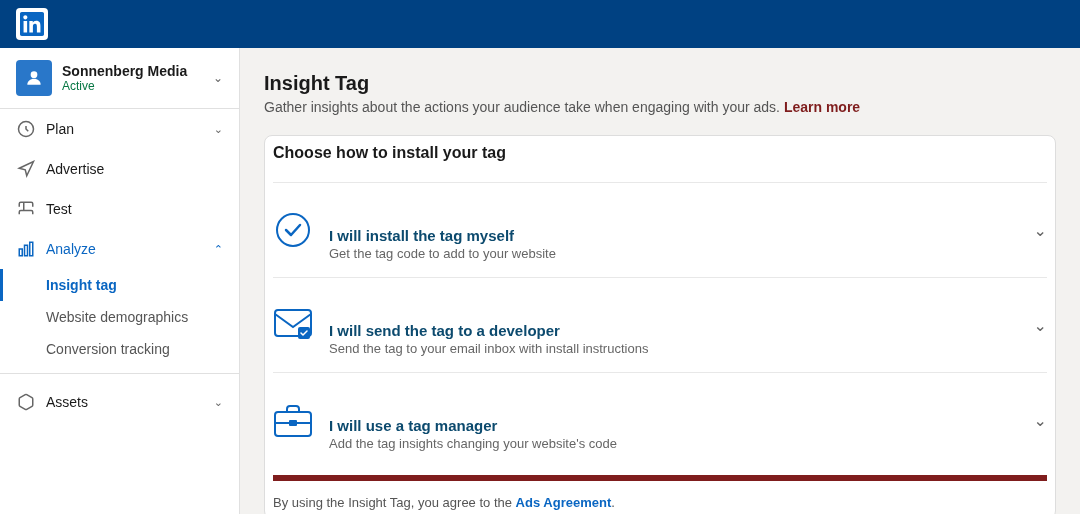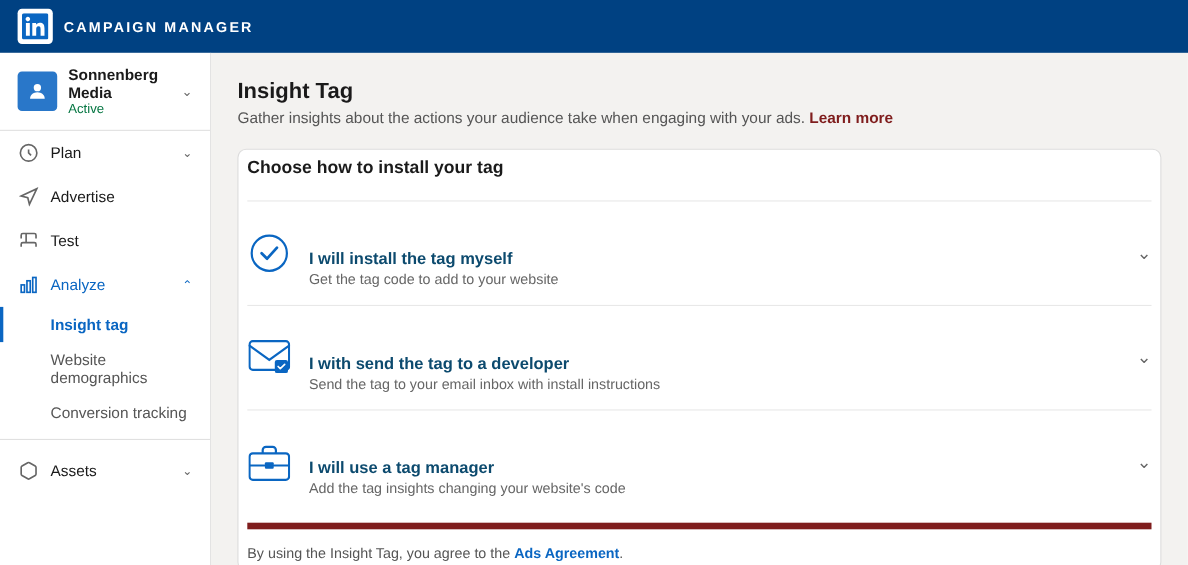--- a/index.html
+++ b/index.html
@@ -36,21 +36,21 @@
 
     
     .main-layout {
       display: flex;
       flex: 1;
       overflow: hidden;
     }
 
     
     .sidebar {
-      width: 192px;
+      width: 240px;
       background: #fff;
       border-right: 1px solid #e0e0e0;
       flex-shrink: 0;
       overflow-y: auto;
       padding-bottom: 16px;
     }
 
     
     .account-section {
       display: flex;
@@ -232,21 +232,20 @@
   </style>
 </head>
 <body>
 
 <nav class="top-nav">
   <div class="linkedin-logo">
     <svg viewBox="0 0 24 24" fill="#0a66c2" xmlns="http://www.w3.org/2000/svg">
       <path d="M20.447 20.452h-3.554v-5.569c0-1.328-.027-3.037-1.852-3.037-1.853 0-2.136 1.445-2.136 2.939v5.667H9.351V9h3.414v1.561h.046c.477-.9 1.637-1.85 3.37-1.85 3.601 0 4.267 2.37 4.267 5.455v6.286zM5.337 7.433c-1.144 0-2.063-.926-2.063-2.065 0-1.138.92-2.063 2.063-2.063 1.14 0 2.064.925 2.064 2.063 0 1.139-.925 2.065-2.064 2.065zm1.782 13.019H3.555V9h3.564v11.452zM22.225 0H1.771C.792 0 0 .774 0 1.729v20.542C0 23.227.792 24 1.771 24h20.451C23.2 24 24 23.227 24 22.271V1.729C24 .774 23.2 0 22.222 0h.003z"></path>
     </svg>
   </div>
-  <span class="nav-title">CAMPAIGN MANAGER</span>
 </nav>
 
 <div class="main-layout">
 
   <aside class="sidebar">
 
     <div class="account-section">
       <div class="account-avatar">
         <svg viewBox="0 0 24 24" fill="white" xmlns="http://www.w3.org/2000/svg">
           <circle cx="12" cy="8" r="4" fill="white"></circle>
@@ -355,21 +354,21 @@
       <div class="option-row">
         <div class="option-icon">
           <svg width="38" height="32" viewBox="0 0 38 32" fill="none" xmlns="http://www.w3.org/2000/svg">
             <rect x="1" y="1" width="36" height="26" rx="3" stroke="#0a66c2" stroke-width="2" fill="none"></rect>
             <path d="M1 5l18 13L37 5" stroke="#0a66c2" stroke-width="2" stroke-linecap="round"></path>
             <rect x="24" y="18" width="12" height="12" rx="2" fill="#0a66c2"></rect>
             <path d="M27 24l2 2 4-4" stroke="white" stroke-width="1.5" stroke-linecap="round" stroke-linejoin="round"></path>
           </svg>
         </div>
         <div class="option-text">
-          <div class="option-title">I with send the tag to a developer</div>
+          <div class="option-title">I will send the tag to a developer</div>
           <div class="option-subtitle">Send the tag to your email inbox with install instructions</div>
         </div>
         <span class="option-chevron">⌄</span>
       </div>
 
       <div class="option-row">
         <div class="option-icon">
           <svg width="38" height="34" viewBox="0 0 38 34" fill="none" xmlns="http://www.w3.org/2000/svg">
             <rect x="1" y="9" width="36" height="24" rx="3" stroke="#0a66c2" stroke-width="2" fill="none"></rect>
             <path d="M13 9V6a3 3 0 013-3h6a3 3 0 013 3v3" stroke="#0a66c2" stroke-width="2"></path>

